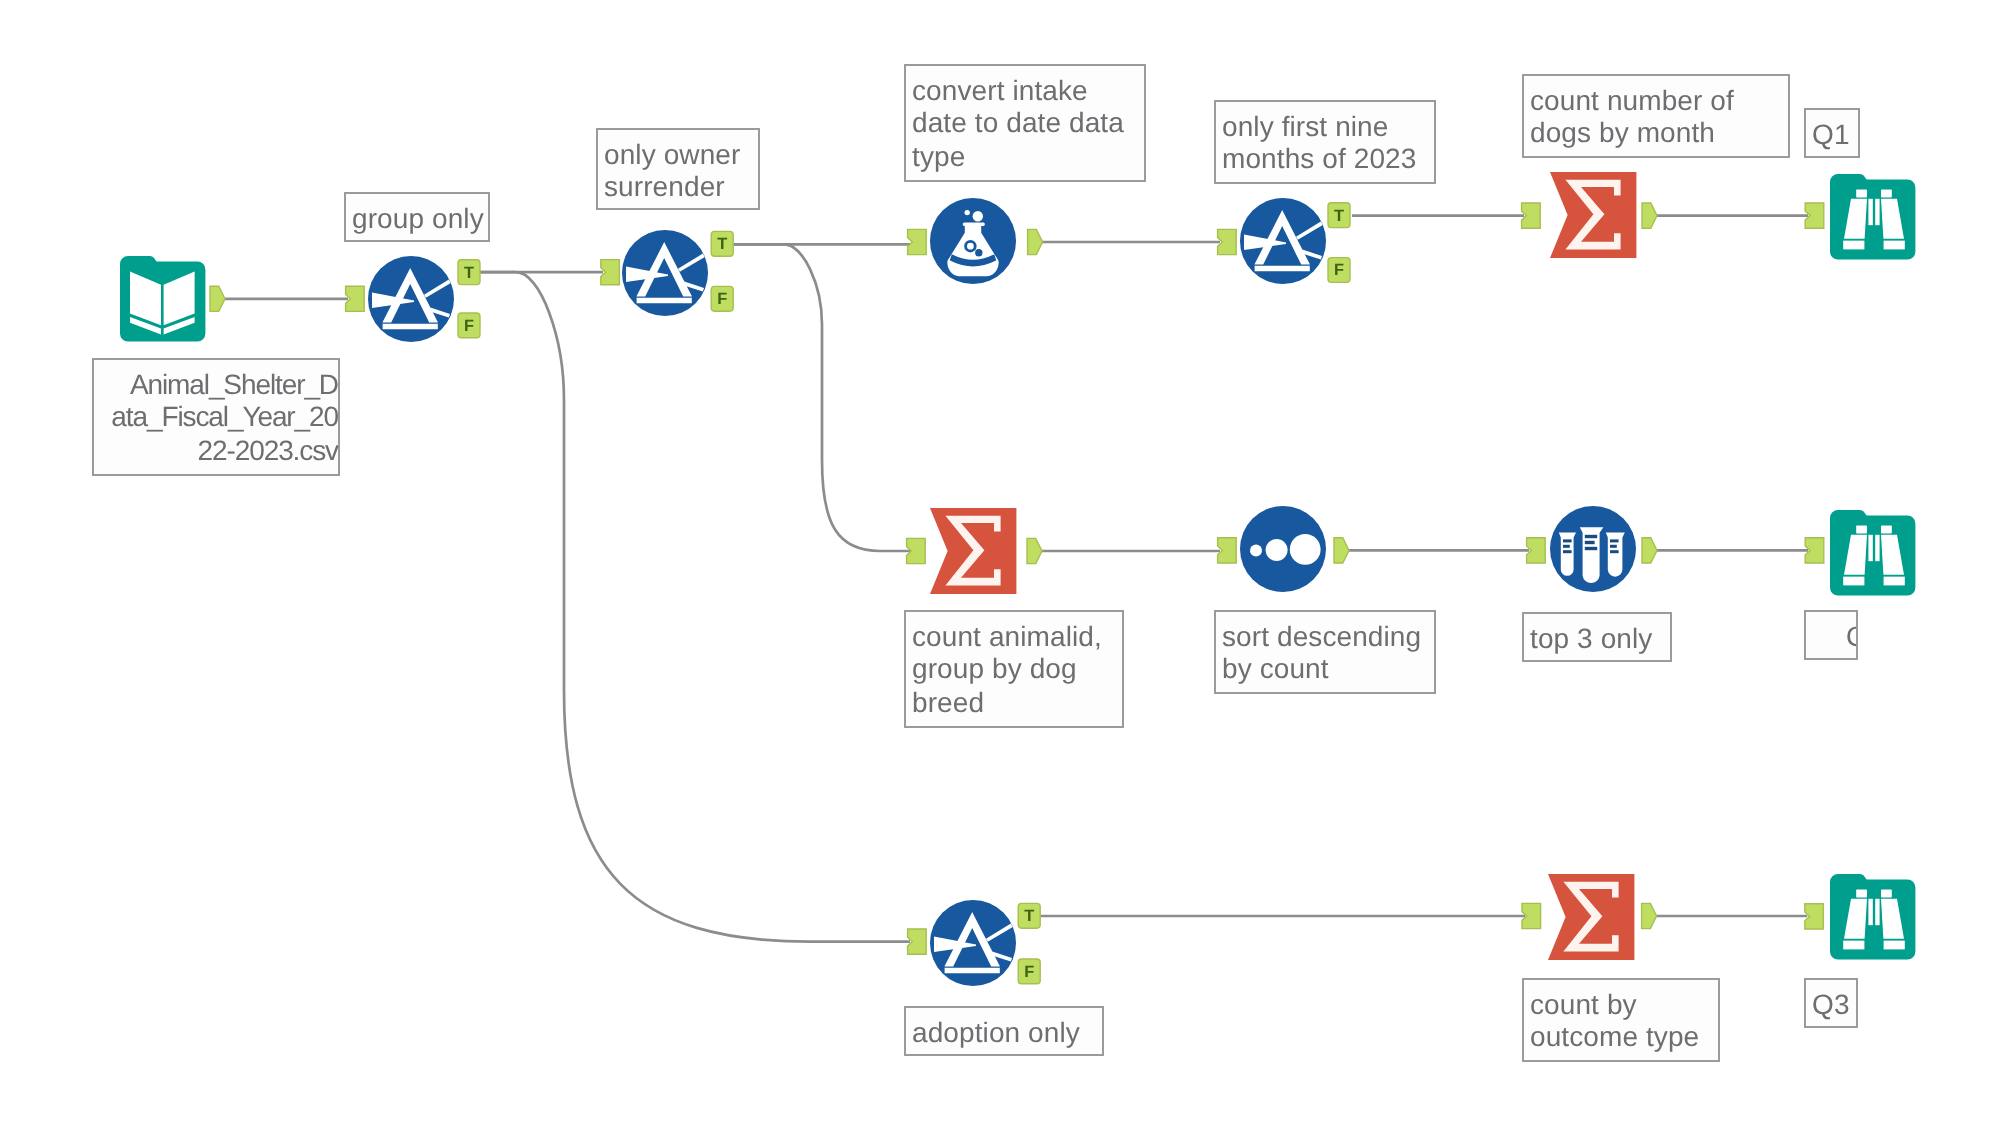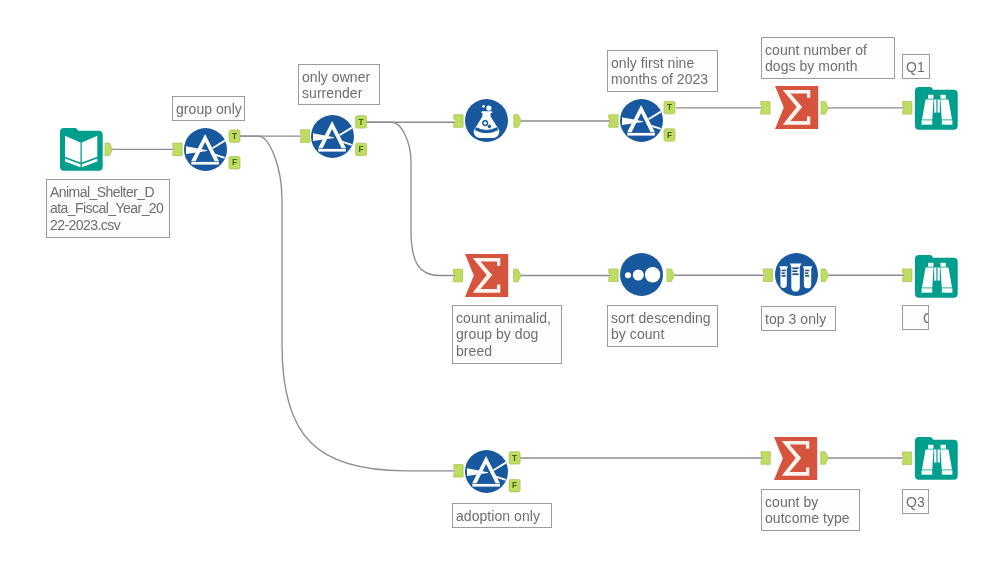--- a/index.html
+++ b/index.html
@@ -274,26 +274,29 @@
 <g transform="translate(902.4,451.9)">
   <use href="#g-in-port" fill="#BFDD61" stroke="#A7BF50" stroke-width="0.7"></use>
 </g>
 <g transform="translate(915,436.8)">
   <use href="#g-folder" fill="#009E8C"></use>
   <use href="#g-binoculars" fill="#ffffff"></use>
 </g>
 
 </svg>
 
-<div class="anno" style="left:46px;top:179px;width:124px;height:59px;letter-spacing:-0.55px;">Animal_Shelter_D
+<div class="anno" style="left:46px;top:179px;width:124px;height:59px;letter-spacing:-0.55px;text-align:right;">Animal_Shelter_D
 ata_Fiscal_Year_20
 22-2023.csv</div>
 <div class="anno" style="left:172px;top:96px;width:73px;height:25px;">group only</div>
 <div class="anno" style="left:298px;top:64px;width:82px;height:41px;">only owner
 surrender</div>
+<div class="anno" style="left:452px;top:32px;width:121px;height:59px;">convert intake
+date to date data
+type</div>
 <div class="anno" style="left:607px;top:50px;width:111px;height:42px;">only first nine
 months of 2023</div>
 <div class="anno" style="left:761px;top:37px;width:134px;height:42px;">count number of
 dogs by month</div>
 <div class="anno" style="left:902px;top:54px;width:28px;height:25px;">Q1</div>
 <div class="anno" style="left:452px;top:305px;width:110px;height:59px;">count animalid,
 group by dog
 breed</div>
 <div class="anno" style="left:607px;top:305px;width:111px;height:42px;">sort descending
 by count</div>

